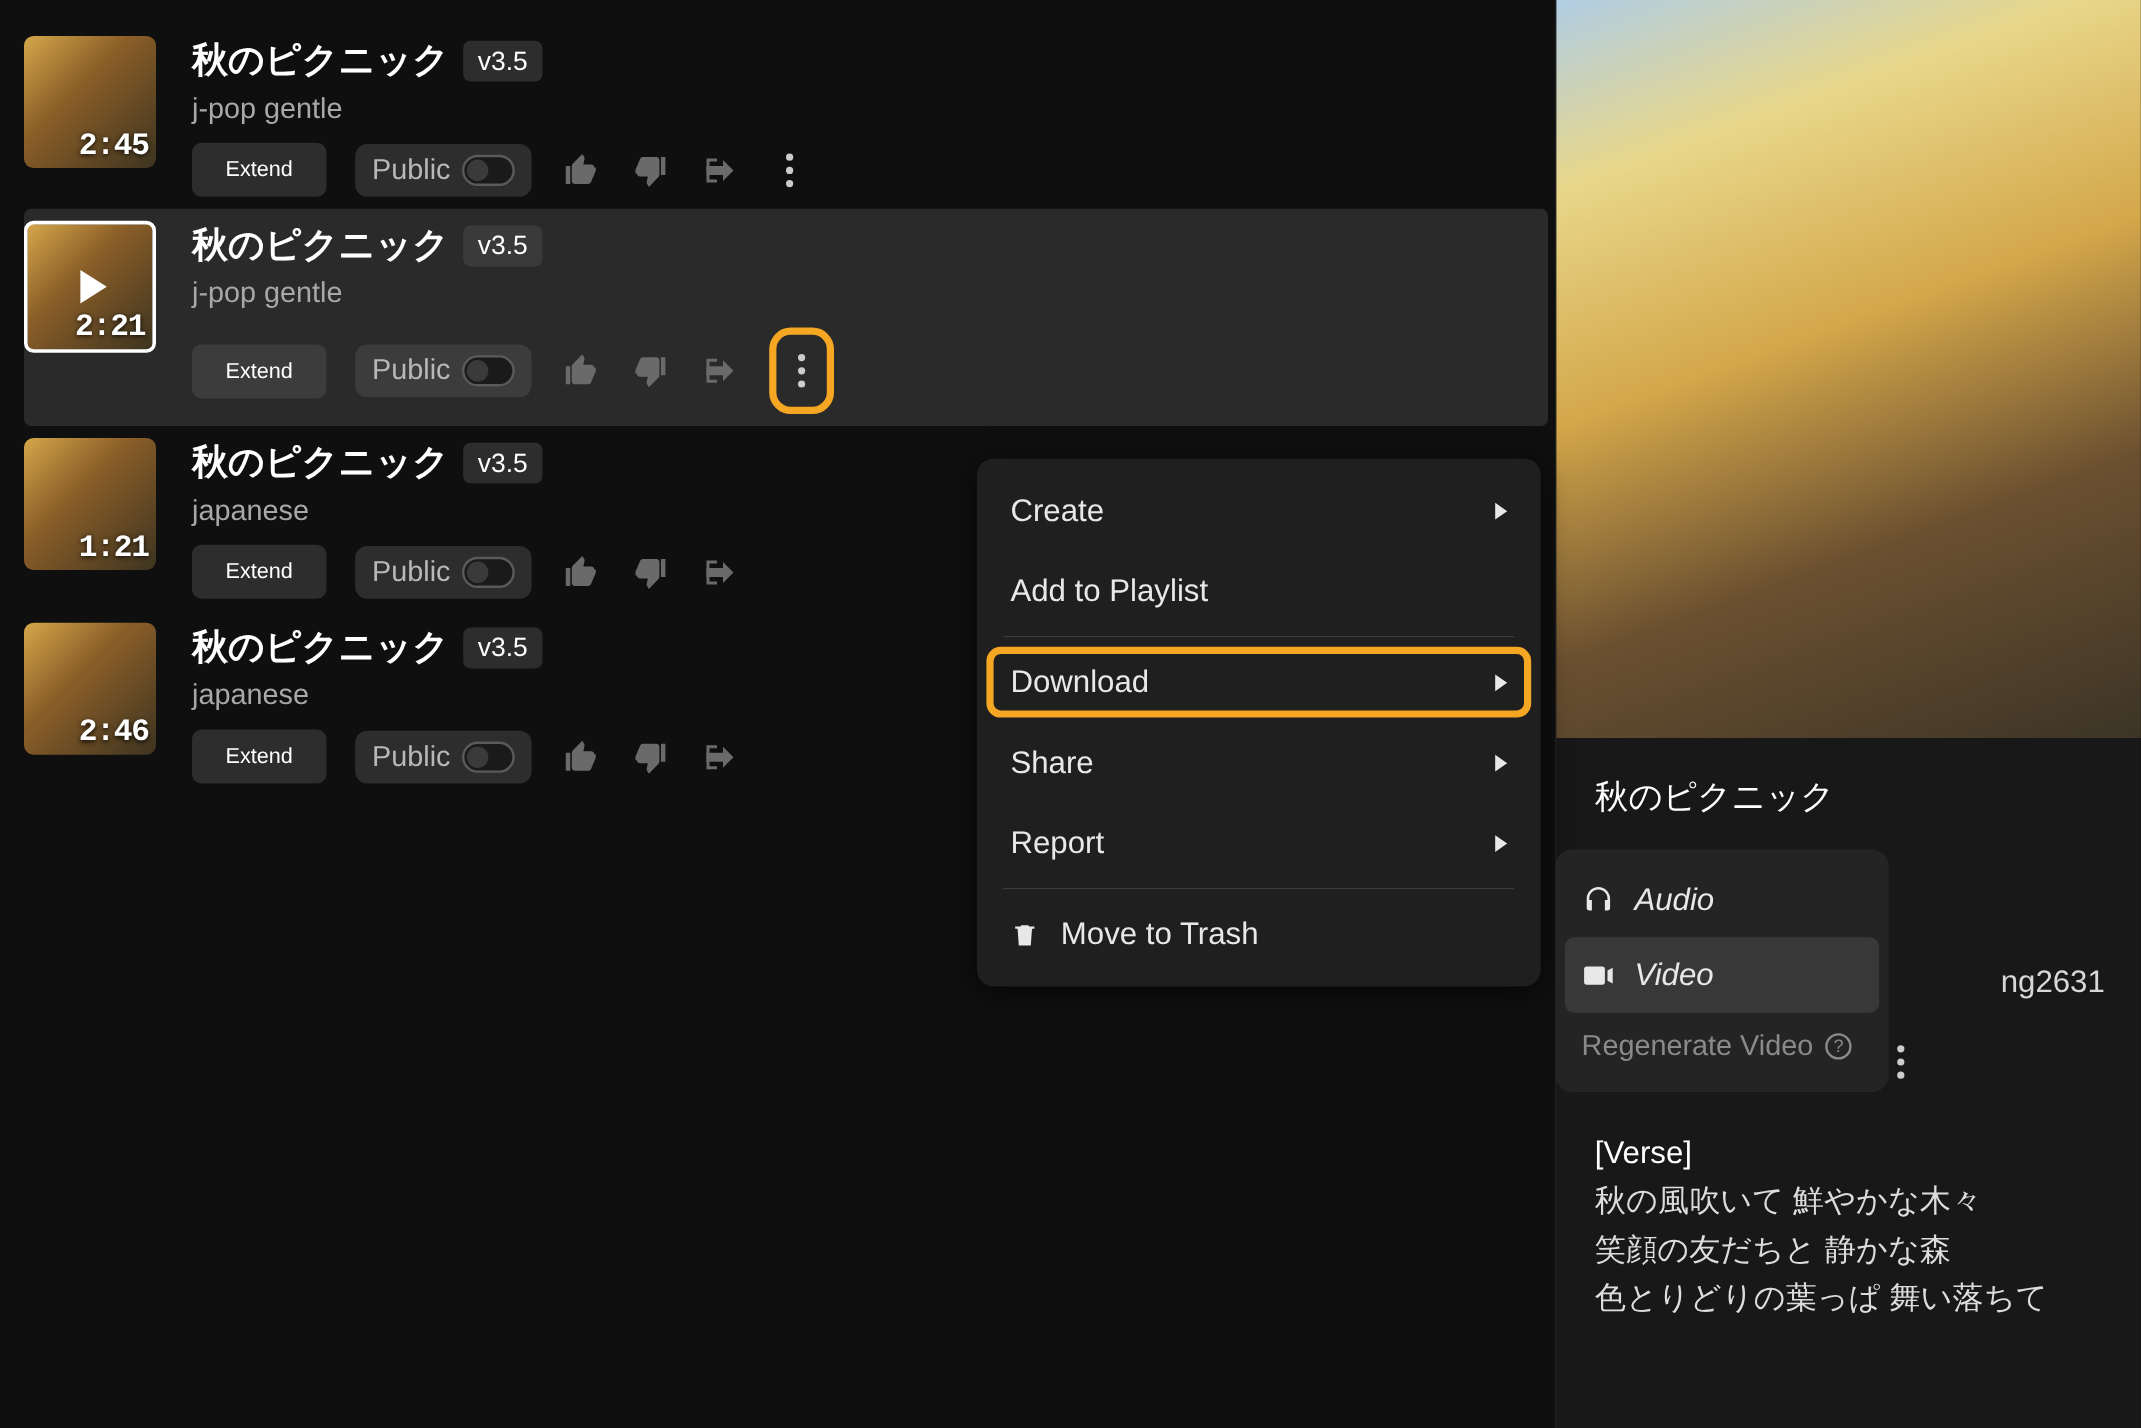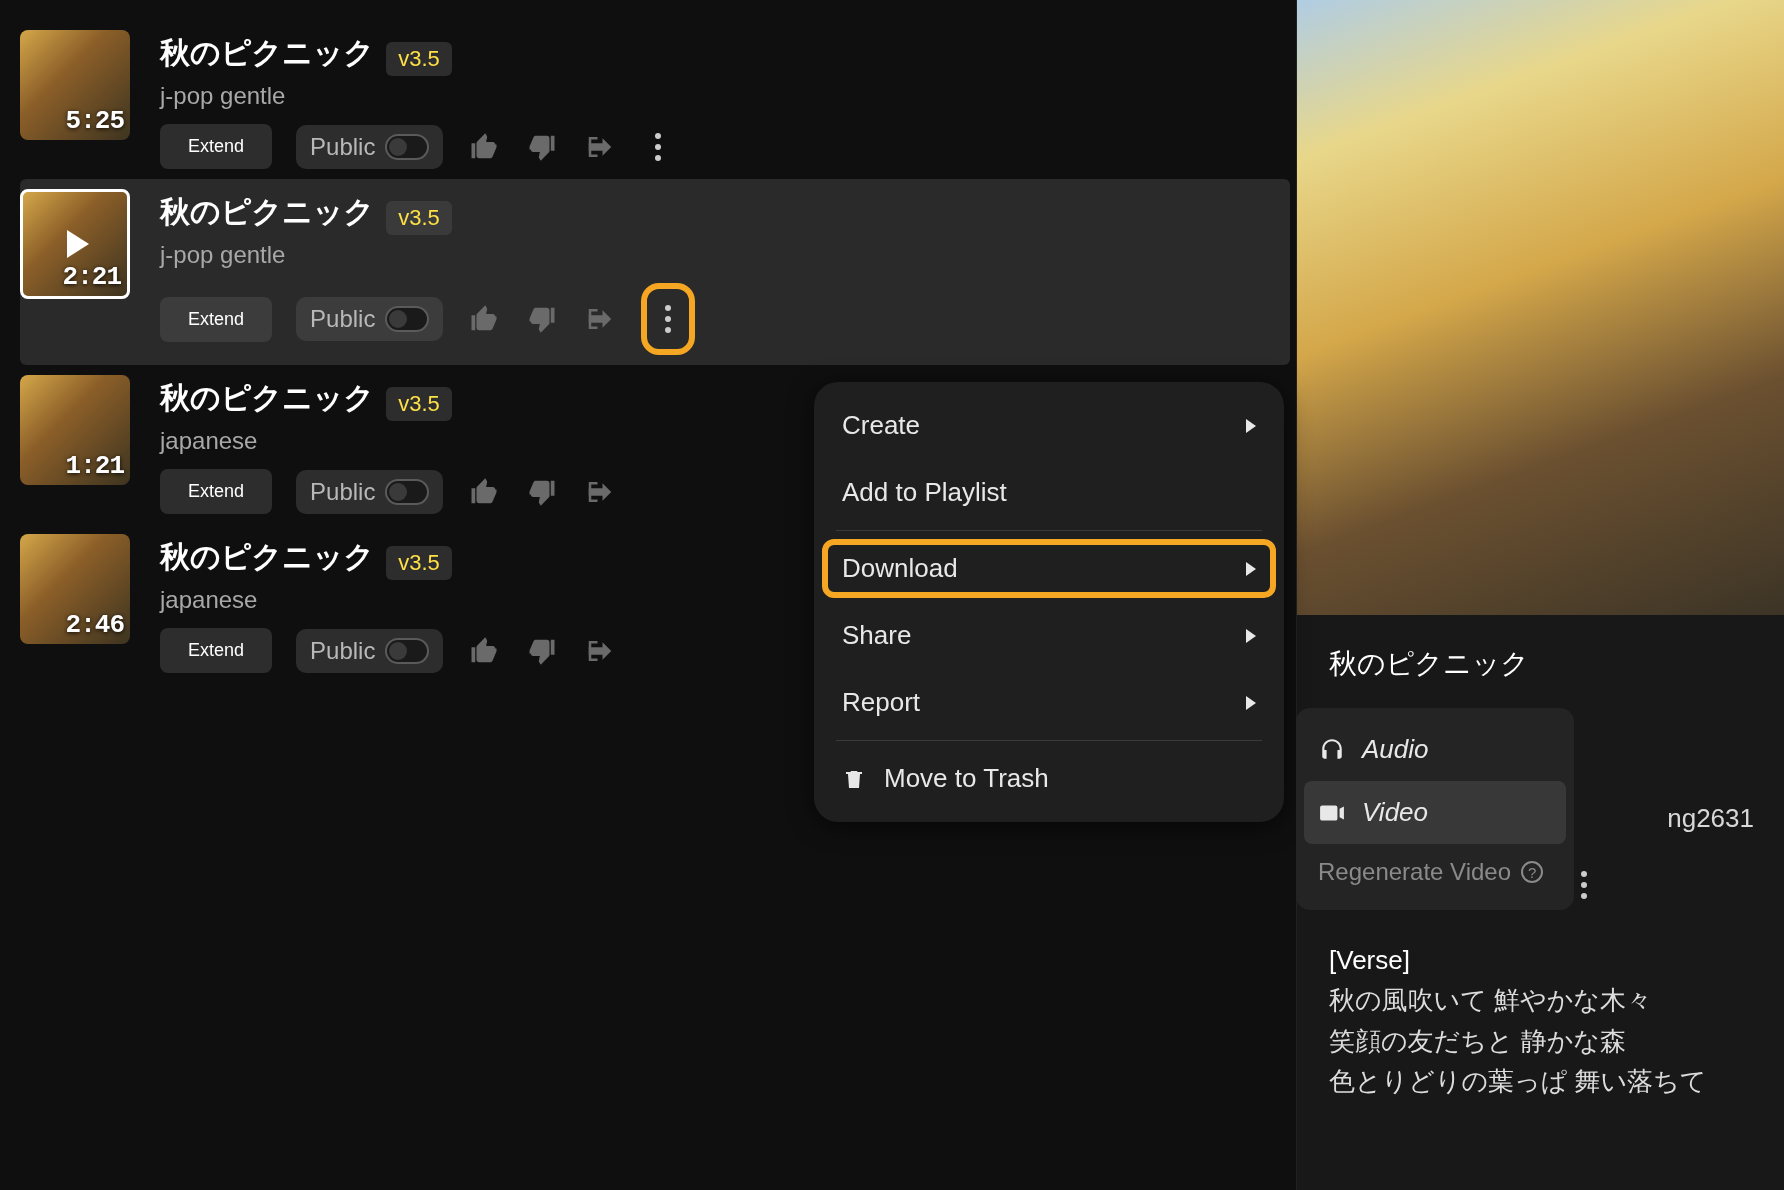--- a/index.html
+++ b/index.html
@@ -81,26 +81,25 @@
     align-items: center;
     gap: 12px;
   }
   .song-title {
     font-size: 30px;
     font-weight: 600;
     color: #fff;
   }
   .version-badge {
     background: #2d2d2d;
-    color: #fde047;
+    color: #ffffff;
     padding: 4px 12px;
     border-radius: 6px;
     font-size: 22px;
     font-weight: 500;
-    margin-top: 12px;
   }
   .song-item.selected .version-badge { background:#3a3a3a; }
   .song-tags {
     font-size: 24px;
     color: #a8a8a8;
   }
   .controls-row {
     display: flex;
     align-items: center;
     gap: 24px;
@@ -178,21 +177,21 @@
     border-radius: 50%;
   }
 
   
   .context-menu {
     position: absolute;
     left: 814px;
     top: 382px;
     width: 470px;
     background: #1f1f1f;
-    border-radius: 24px;
+    border-radius: 14px;
     padding: 10px 0;
     box-shadow: 0 4px 24px rgba(0,0,0,0.6);
     z-index: 20;
   }
   .menu-item {
     display: flex;
     align-items: center;
     justify-content: space-between;
     padding: 18px 28px;
     font-size: 26px;
@@ -330,21 +329,21 @@
   }
 </style>
 </head>
 <body>
 
 <div class="main-area">
   <div class="song-list">
 
     <div class="song-item">
       <div class="thumb">
-        <div class="duration">5:25</div>
+        <div class="duration">2:45</div>
       </div>
       <div class="song-meta">
         <div class="title-row">
           <span class="song-title">秋のピクニック</span>
           <span class="version-badge">v3.5</span>
         </div>
         <div class="song-tags">j-pop gentle</div>
         <div class="controls-row">
           <button class="btn-extend">Extend</button>
           <div class="public-toggle">

